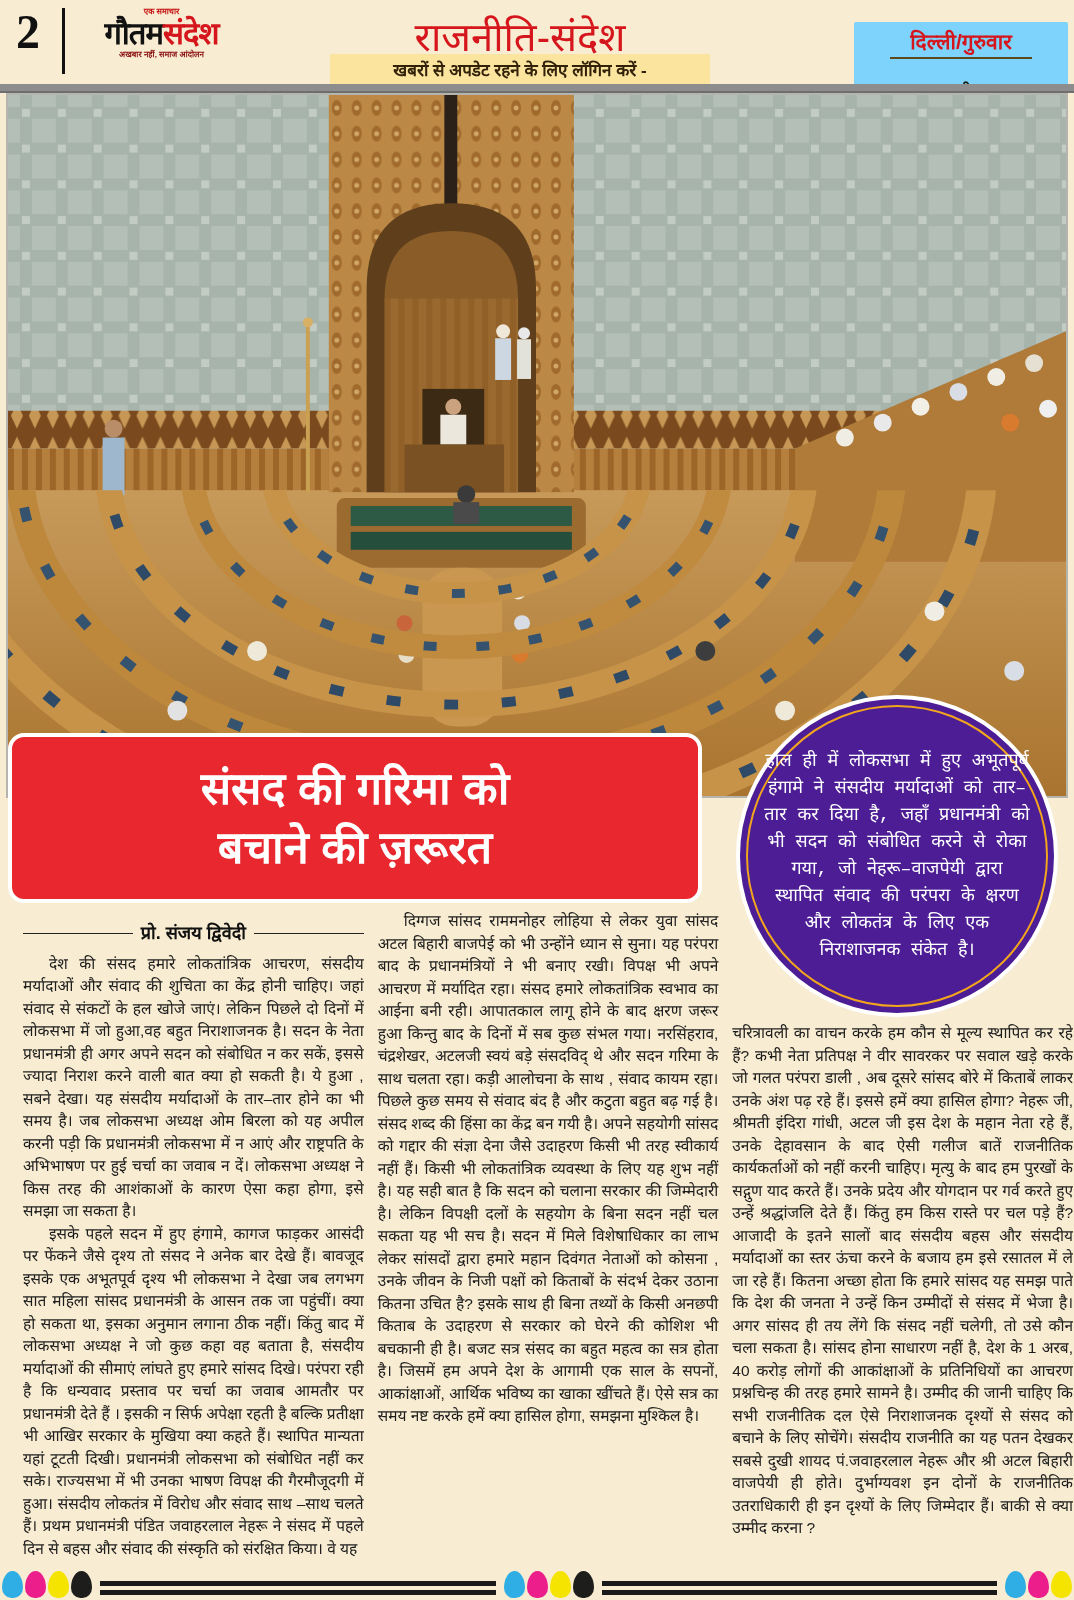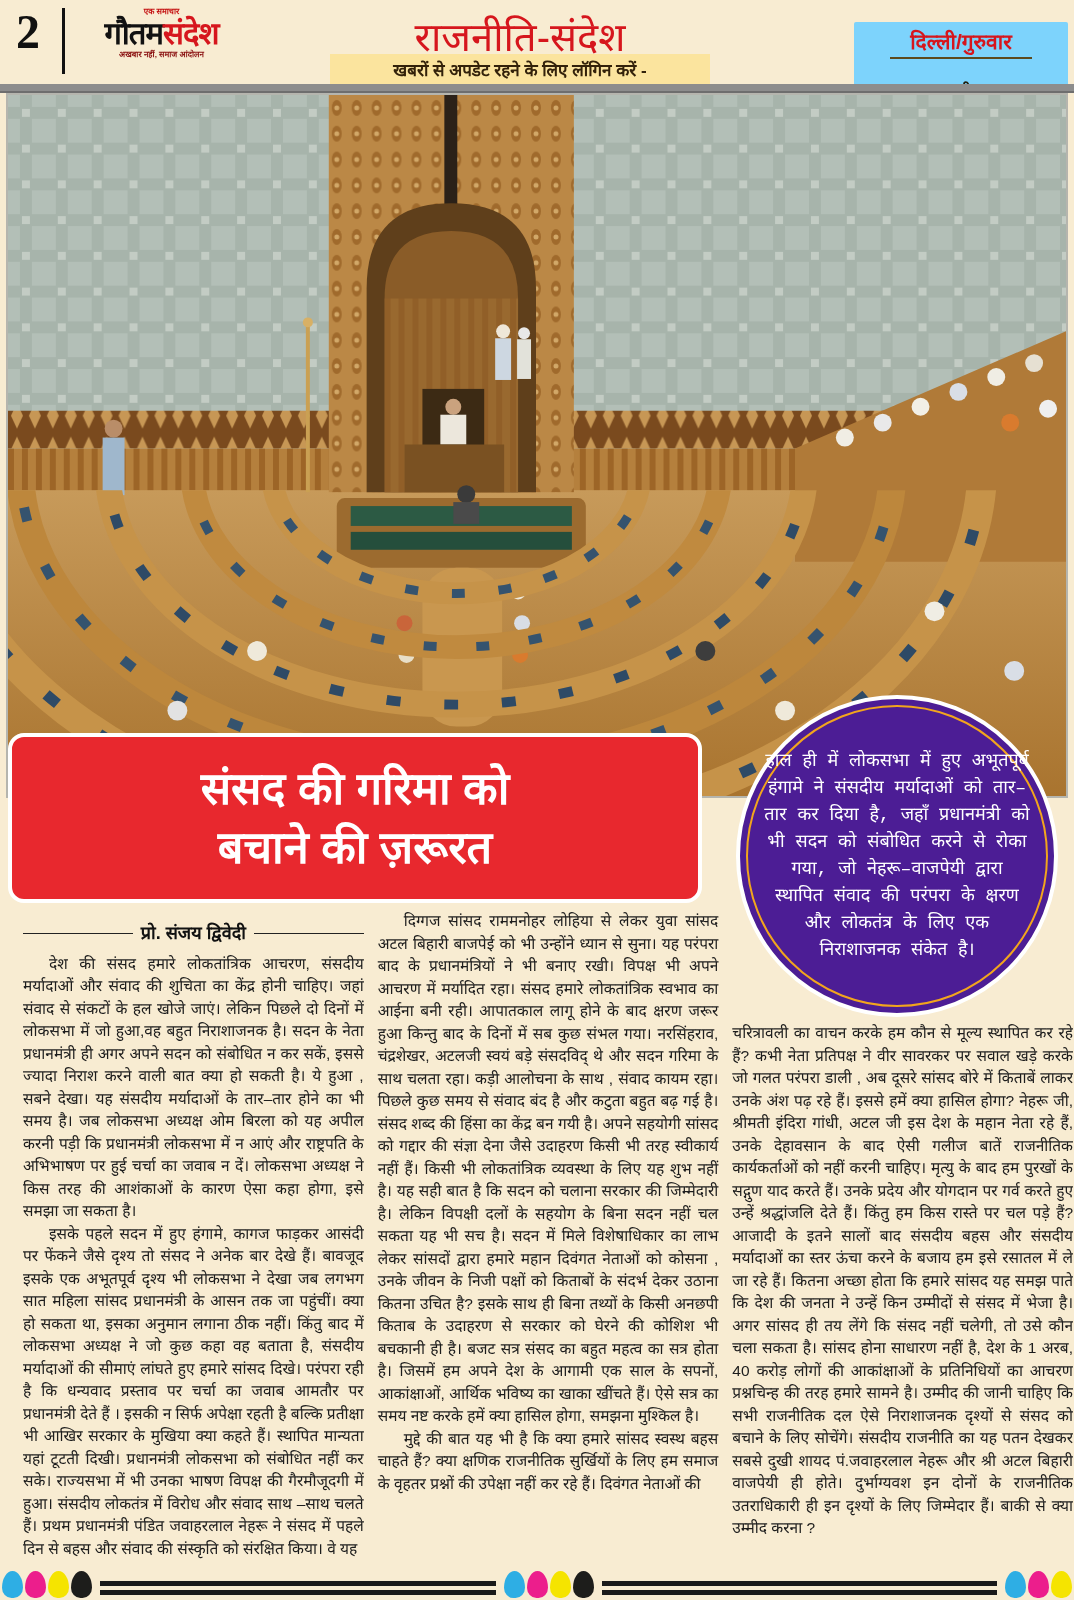--- a/index.html
+++ b/index.html
@@ -205,21 +205,20 @@
 <div class="article">
   <div class="col col1">
     <div class="byline">
         <span>प्रो. संजय द्विवेदी</span>
       </div>
     <p class="indent">देश की संसद हमारे लोकतांत्रिक आचरण, संसदीय मर्यादाओं और संवाद की शुचिता का केंद्र होनी चाहिए। जहां संवाद से संकटों के हल खोजे जाएं। लेकिन पिछले दो दिनों में लोकसभा में जो हुआ,वह बहुत निराशाजनक है। सदन के नेता प्रधानमंत्री ही अगर अपने सदन को संबोधित न कर सकें, इससे ज्यादा निराश करने वाली बात क्या हो सकती है। ये हुआ , सबने देखा। यह संसदीय मर्यादाओं के तार–तार होने का भी समय है। जब लोकसभा अध्यक्ष ओम बिरला को यह अपील करनी पड़ी कि प्रधानमंत्री लोकसभा में न आएं और राष्ट्रपति के अभिभाषण पर हुई चर्चा का जवाब न दें। लोकसभा अध्यक्ष ने किस तरह की आशंकाओं के कारण ऐसा कहा होगा, इसे समझा जा सकता है।</p>
     <p class="indent">इसके पहले सदन में हुए हंगामे, कागज फाड़कर आसंदी पर फेंकने जैसे दृश्य तो संसद ने अनेक बार देखे हैं। बावजूद इसके एक अभूतपूर्व दृश्य भी लोकसभा ने देखा जब लगभग सात महिला सांसद प्रधानमंत्री के आसन तक जा पहुंचीं। क्या हो सकता था, इसका अनुमान लगाना ठीक नहीं। किंतु बाद में लोकसभा अध्यक्ष ने जो कुछ कहा वह बताता है, संसदीय मर्यादाओं की सीमाएं लांघते हुए हमारे सांसद दिखे। परंपरा रही है कि धन्यवाद प्रस्ताव पर चर्चा का जवाब आमतौर पर प्रधानमंत्री देते हैं । इसकी न सिर्फ अपेक्षा रहती है बल्कि प्रतीक्षा भी आखिर सरकार के मुखिया क्या कहते हैं। स्थापित मान्यता यहां टूटती दिखी। प्रधानमंत्री लोकसभा को संबोधित नहीं कर सके। राज्यसभा में भी उनका भाषण विपक्ष की गैरमौजूदगी में हुआ। संसदीय लोकतंत्र में विरोध और संवाद साथ –साथ चलते हैं। प्रथम प्रधानमंत्री पंडित जवाहरलाल नेहरू ने संसद में पहले दिन से बहस और संवाद की संस्कृति को संरक्षित किया। वे यह</p>
   </div>
   <div class="col col2">
     <p class="indent">दिग्गज सांसद राममनोहर लोहिया से लेकर युवा सांसद अटल बिहारी बाजपेई को भी उन्होंने ध्यान से सुना। यह परंपरा बाद के प्रधानमंत्रियों ने भी बनाए रखी। विपक्ष भी अपने आचरण में मर्यादित रहा। संसद हमारे लोकतांत्रिक स्वभाव का आईना बनी रही। आपातकाल लागू होने के बाद क्षरण जरूर हुआ किन्तु बाद के दिनों में सब कुछ संभल गया। नरसिंहराव, चंद्रशेखर, अटलजी स्वयं बड़े संसदविद् थे और सदन गरिमा के साथ चलता रहा। कड़ी आलोचना के साथ , संवाद कायम रहा। पिछले कुछ समय से संवाद बंद है और कटुता बहुत बढ़ गई है। संसद शब्द की हिंसा का केंद्र बन गयी है। अपने सहयोगी सांसद को गद्दार की संज्ञा देना जैसे उदाहरण किसी भी तरह स्वीकार्य नहीं हैं। किसी भी लोकतांत्रिक व्यवस्था के लिए यह शुभ नहीं है। यह सही बात है कि सदन को चलाना सरकार की जिम्मेदारी है। लेकिन विपक्षी दलों के सहयोग के बिना सदन नहीं चल सकता यह भी सच है। सदन में मिले विशेषाधिकार का लाभ लेकर सांसदों द्वारा हमारे महान दिवंगत नेताओं को कोसना , उनके जीवन के निजी पक्षों को किताबों के संदर्भ देकर उठाना कितना उचित है? इसके साथ ही बिना तथ्यों के किसी अनछपी किताब के उदाहरण से सरकार को घेरने की कोशिश भी बचकानी ही है। बजट सत्र संसद का बहुत महत्व का सत्र होता है। जिसमें हम अपने देश के आगामी एक साल के सपनों, आकांक्षाओं, आर्थिक भविष्य का खाका खींचते हैं। ऐसे सत्र का समय नष्ट करके हमें क्या हासिल होगा, समझना मुश्किल है।</p>
-    <p class="indent">मुद्दे की बात यह भी है कि क्या हमारे सांसद स्वस्थ बहस चाहते हैं? क्या क्षणिक राजनीतिक सुर्खियों के लिए हम समाज के वृहतर प्रश्नों की उपेक्षा नहीं कर रहे हैं। दिवंगत नेताओं की</p>
   </div>
   <div class="col col3">
     <p>चरित्रावली का वाचन करके हम कौन से मूल्य स्थापित कर रहे हैं? कभी नेता प्रतिपक्ष ने वीर सावरकर पर सवाल खड़े करके जो गलत परंपरा डाली , अब दूसरे सांसद बोरे में किताबें लाकर उनके अंश पढ़ रहे हैं। इससे हमें क्या हासिल होगा? नेहरू जी, श्रीमती इंदिरा गांधी, अटल जी इस देश के महान नेता रहे हैं, उनके देहावसान के बाद ऐसी गलीज बातें राजनीतिक कार्यकर्ताओं को नहीं करनी चाहिए। मृत्यु के बाद हम पुरखों के सद्गुण याद करते हैं। उनके प्रदेय और योगदान पर गर्व करते हुए उन्हें श्रद्धांजलि देते हैं। किंतु हम किस रास्ते पर चल पड़े हैं? आजादी के इतने सालों बाद संसदीय बहस और संसदीय मर्यादाओं का स्तर ऊंचा करने के बजाय हम इसे रसातल में ले जा रहे हैं। कितना अच्छा होता कि हमारे सांसद यह समझ पाते कि देश की जनता ने उन्हें किन उम्मीदों से संसद में भेजा है। अगर सांसद ही तय लेंगे कि संसद नहीं चलेगी, तो उसे कौन चला सकता है। सांसद होना साधारण नहीं है, देश के 1 अरब, 40 करोड़ लोगों की आकांक्षाओं के प्रतिनिधियों का आचरण प्रश्नचिन्ह की तरह हमारे सामने है। उम्मीद की जानी चाहिए कि सभी राजनीतिक दल ऐसे निराशाजनक दृश्यों से संसद को बचाने के लिए सोचेंगे। संसदीय राजनीति का यह पतन देखकर सबसे दुखी शायद पं.जवाहरलाल नेहरू और श्री अटल बिहारी वाजपेयी ही होते। दुर्भाग्यवश इन दोनों के राजनीतिक उतराधिकारी ही इन दृश्यों के लिए जिम्मेदार हैं। बाकी से क्या उम्मीद करना ?</p>
   </div>
 </div>
 
 <div class="footer">
   <div class="dots">
     <div class="dot" style="background:#2eaee4"></div>
     <div class="dot" style="background:#ec1e8c"></div>

